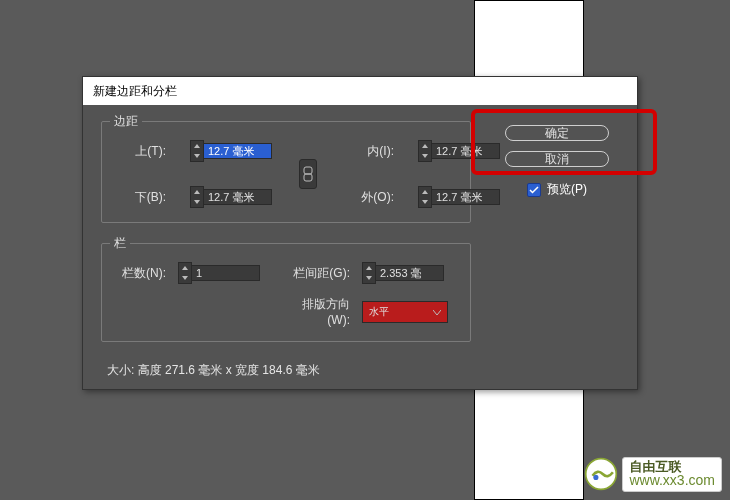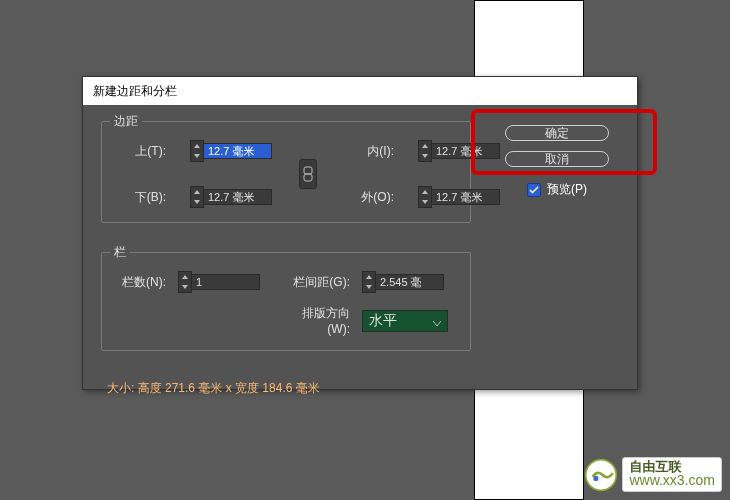--- a/index.html
+++ b/index.html
@@ -2,42 +2,42 @@
 <html><head>
 <meta charset="utf-8">
 <style>
 * { box-sizing: border-box; margin: 0; padding: 0; font-family: "Microsoft YaHei", sans-serif; }
 body { background: #5a5a5a; width: 730px; height: 500px; position: relative; overflow: hidden; }
 .doc-canvas { position: absolute; top: 0; left: 474px; width: 110px; height: 500px; background: #fff; border: 1px solid #000; }
 .dialog { position: absolute; top: 76px; left: 82px; width: 556px; height: 314px; background: #535353; border: 1px solid #333; box-shadow: 2px 2px 6px rgba(0,0,0,0.4); }
 .dialog-titlebar { background: #fff; height: 28px; display: flex; align-items: center; padding: 0 10px; text-align: right; }
 .dialog-title { font-size: 12px; color: #000; }
 .dialog-body { position: relative; padding: 16px 18px; height: calc(100% - 28px); color: #e0e0e0; }
-.fieldset { border: 1px solid #7a7a7a; border-radius: 2px; padding: 18px 14px 14px 14px; position: relative; margin-bottom: 29px; width: 370px; }
+.fieldset { border: 1px solid #7a7a7a; border-radius: 2px; padding: 18px 14px 14px 14px; position: relative; margin-bottom: 20px; width: 370px; }
 .fieldset-legend { position: absolute; top: -9px; left: 8px; background: #535353; padding: 0 4px; font-size: 12px; }
 .label { font-size: 12px; color: #e0e0e0; text-align: right; }
 .margins-grid { display: grid; grid-template-columns: 50px auto 24px 50px auto; row-gap: 8px; column-gap: 4px; align-items: center; gap: 24px; }
 .cols-grid { display: grid; grid-template-columns: 50px auto 70px auto; row-gap: 10px; column-gap: 4px; align-items: center; gap: 12px; }
 .stepper { display: flex; align-items: center; }
 .stepper-btns { display: flex; flex-direction: column; background: #3a3a3a; border: 1px solid #2a2a2a; width: 14px; height: 22px; }
 .stepper-btn { flex: 1; display: flex; align-items: center; justify-content: center; cursor: pointer; }
 .stepper-btn svg { width: 6px; height: 4px; }
 .value-box { background: #3a3a3a; border: 1px solid #2a2a2a; border-left: 0; height: 16px; width: 68px; display: flex; align-items: center; padding: 0 4px; font-size: 11px; color: #e0e0e0; }
 .value-box.highlighted { background: #2a5fd1; color: #fff; }
 .link-cell { grid-row: span 2; display: flex; align-items: center; justify-content: center; }
 .link-icon { width: 18px; height: 30px; display: flex; align-items: center; justify-content: center; background: #3a3a3a; border: 1px solid #2a2a2a; border-radius: 3px; }
-.select-box { background: #14532d; border: 1px solid #2a2a2a; height: 22px; width: 86px; display: flex; align-items: center; justify-content: space-between; padding: 0 6px; font-size: 14px; color: #e0e0e0; cursor: pointer; }
+.select-box { background: #b91c1c; border: 1px solid #2a2a2a; height: 22px; width: 86px; display: flex; align-items: center; justify-content: space-between; padding: 0 6px; font-size: 10px; color: #e0e0e0; cursor: pointer; }
 .side-panel { position: absolute; top: 20px; right: 22px; width: 116px; display: flex; flex-direction: column; gap: 10px; align-items: center; }
 .pill-btn { width: 104px; height: 16px; border: 1px solid #cfcfcf; border-radius: 13px; background: transparent; color: #e0e0e0; font-size: 12px; display: flex; align-items: center; justify-content: center; cursor: pointer; }
 .highlight-rect { position: absolute; top: -16px; left: -28px; width: 186px; height: 66px; border: 4px solid #d40000; border-radius: 6px; pointer-events: none; }
 .preview-row { display: flex; align-items: center; gap: 6px; margin-top: 4px; }
 .checkbox { width: 14px; height: 14px; background: #2a5fd1; border: 1px solid #1a3a8f; display: flex; align-items: center; justify-content: center; cursor: pointer; border-radius: 2px; }
 .check-label { font-size: 12px; color: #ffffff; }
-.size-info { font-size: 12px; color: #fdba74; margin-top: 8px; margin-left: 6px; }
-.watermark { position: absolute; bottom: 8px; right: 8px; display: flex; align-items: flex-end; gap: 4px; pointer-events: none; }
+.size-info { font-size: 12px; color: #e5e5e5; margin-top: 8px; margin-left: 6px; }
+.watermark { position: absolute; bottom: 8px; right: 8px; display: flex; align-items: flex-start; gap: 4px; pointer-events: none; }
 .wm-ico { width: 34px; height: 34px; }
 .wm-txt { background: #fff; border: 1px solid #ccc; border-radius: 3px; padding: 2px 6px 4px 6px; }
 .wm-line1 { font-size: 13px; font-weight: bold; color: #4a5a24; line-height: 1; }
 .wm-line2 { font-size: 14px; color: #6b8a2f; line-height: 1; }
 </style>
 </head>
 <body>
 
 <div class="doc-canvas"></div>
 
@@ -152,21 +152,21 @@
                 <svg viewBox="0 0 6 4">
                   <path d="M0 4 L3 0 L6 4 Z" fill="#bbb"></path>
                 </svg>
               </div>
             <div class="stepper-btn">
                 <svg viewBox="0 0 6 4">
                   <path d="M0 0 L3 4 L6 0 Z" fill="#bbb"></path>
                 </svg>
               </div>
           </div>
-          <div class="value-box">2.545 毫</div>
+          <div class="value-box">2.353 毫</div>
         </div>
 
         <span></span>
           <span></span>
         <span class="label">排版方向(W):</span>
         <div class="select-box">
           <span>水平</span>
           <span><svg width="8" height="5" viewBox="0 0 8 5">
                 <path d="M0 0 L4 5 L8 0" fill="none" stroke="#bbb" stroke-width="1"></path>
               </svg></span>

